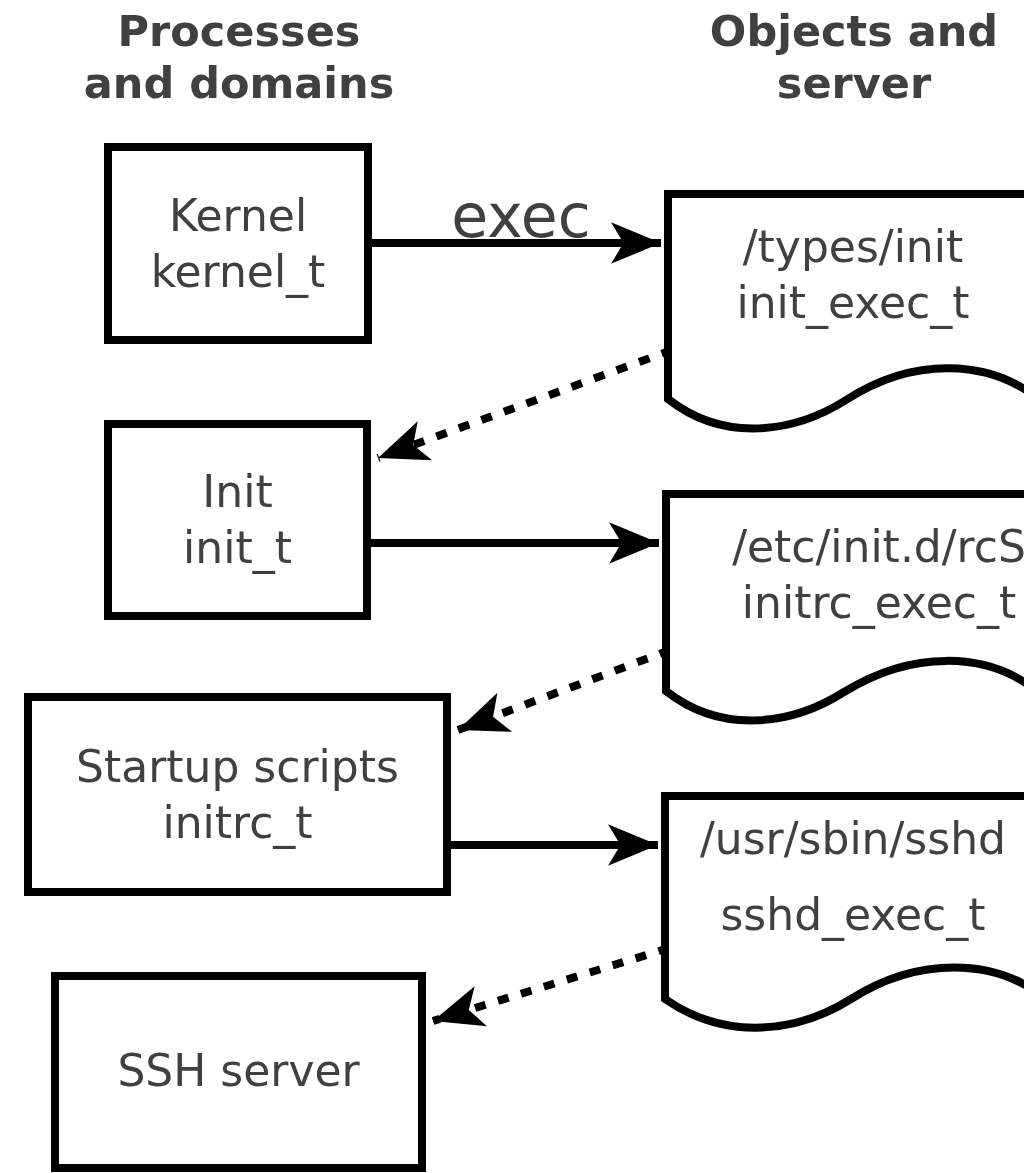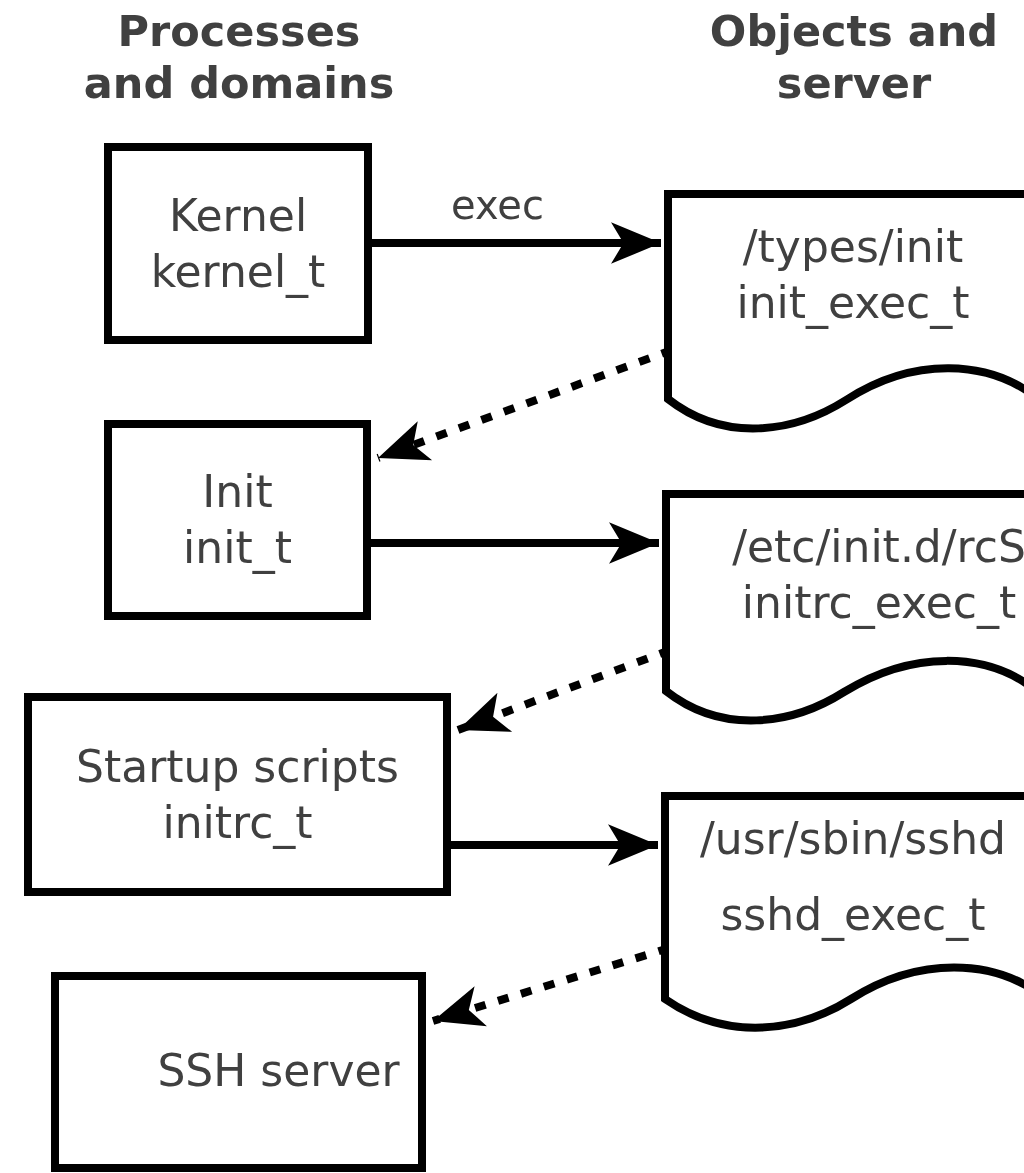--- a/index.html
+++ b/index.html
@@ -35,28 +35,29 @@
     flex-direction: column;
     align-items: center;
     justify-content: center;
     text-align: center;
     font-size: 44px;
     line-height: 1.27;
   }
   #label-kernel  { left: 80px;  top: 143px; width: 268px; height: 201px; }
   #label-init    { left: 80px;  top: 420px; width: 267px; height: 200px; text-align: center; }
   #label-initrc  { left: 0px;   top: 693px; width: 427px; height: 203px; }
-  #label-sshd    { left: 27px;  top: 972px; width: 375px; height: 198px; padding-left: 40px; }
+  #label-sshd    { left: 27px;  top: 972px; width: 375px; height: 198px; }
   #label-doc-init   { left: 642px; top: 200px; width: 374px; height: 150px; }
   #label-doc-initrc { left: 668px; top: 500px; width: 374px; height: 150px; }
   #label-doc-sshd   { left: 640px; top: 802px; width: 378px; height: 150px; gap: 20px; }
   #exec-label {
     position: absolute;
     left: 427px; top: 183px; width: 140px;
-    font-size: 40px;
+    text-align: center;
+    font-size: 60px;
     line-height: 1.1;
   }
 </style>
 </head>
 <body>
 
 <div id="canvas">
 
   <svg id="shape-layer" viewBox="0 0 1024 1173" xmlns="http://www.w3.org/2000/svg">
     <defs>

